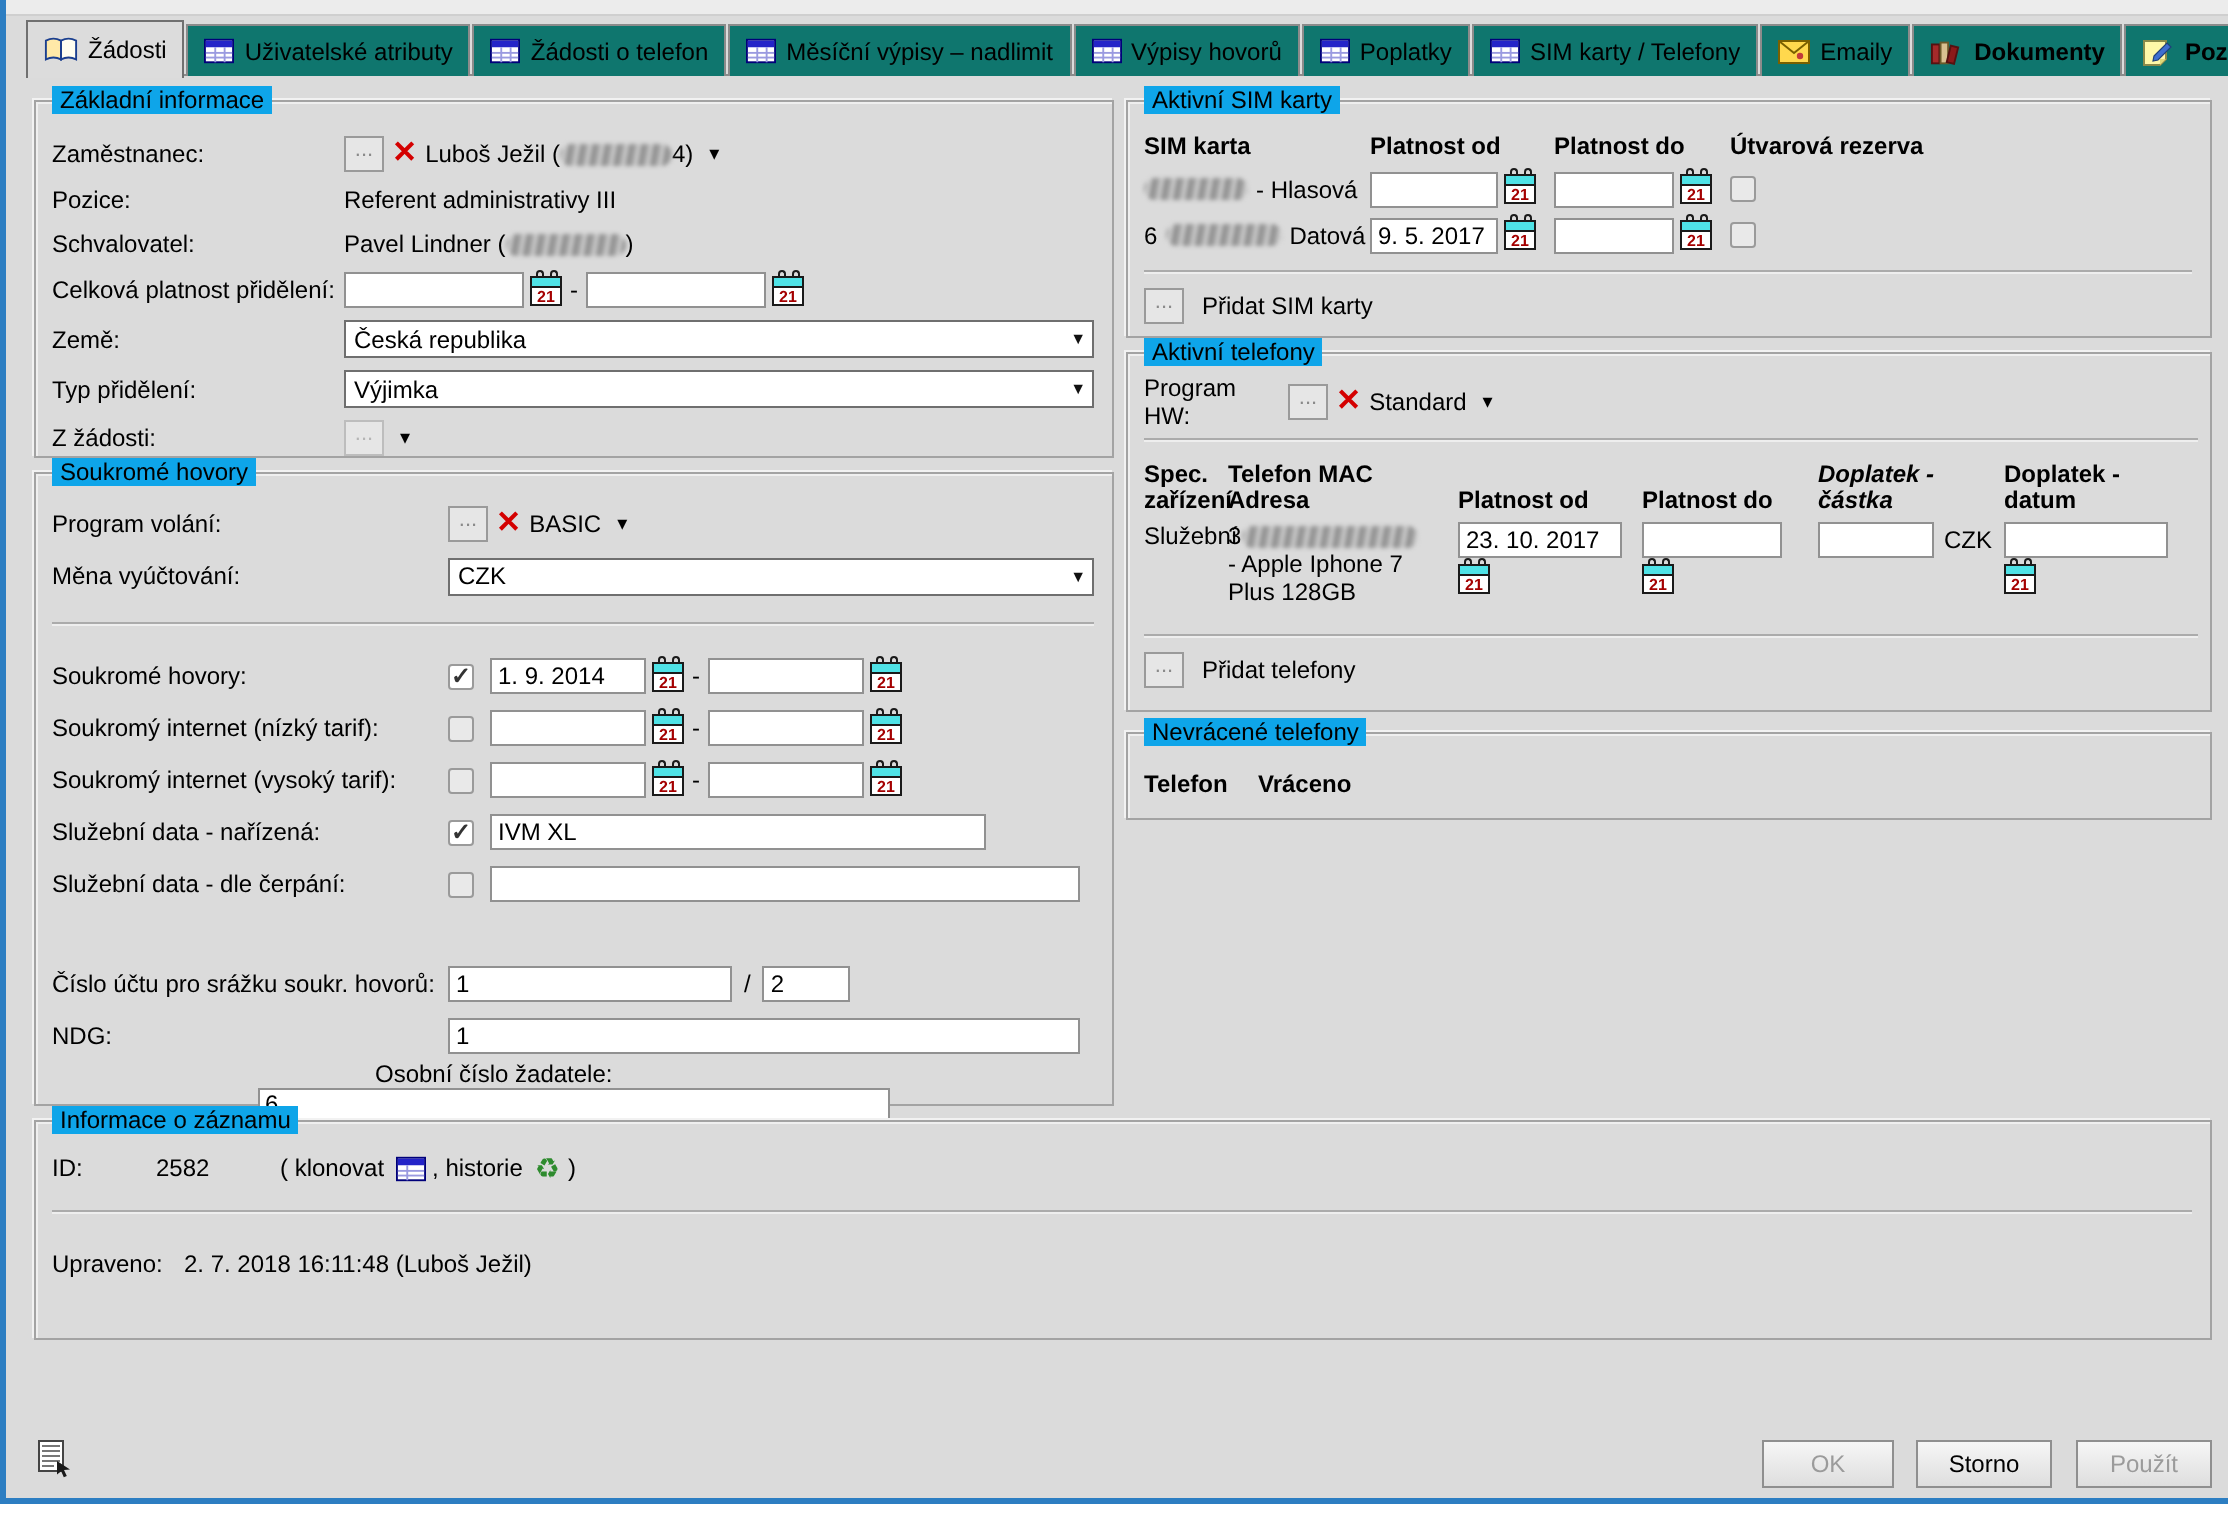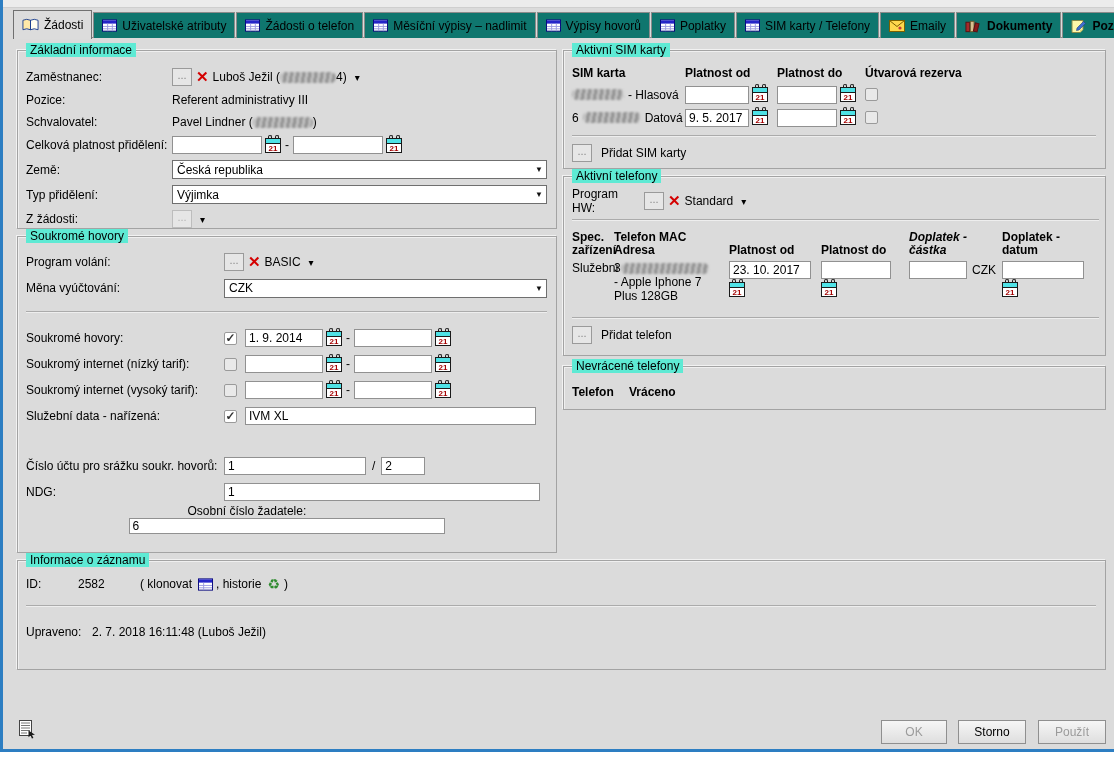--- a/index.html
+++ b/index.html
@@ -15,21 +15,21 @@
   .tab { display:flex; align-items:center; gap:5px; height:26px; padding:0 8px; background:#0f766e;
          border:1px solid #8b8b8b; border-bottom:none; margin-right:1px; white-space:nowrap; cursor:default; }
   .tab.active { height:29px; margin-bottom:-1px; background:#dcdcdc; border-color:#707070; z-index:4; }
   .tab.bold { font-weight:bold; }
   .tabline { position:absolute; left:10px; top:37px; width:1096px; border-top:1px solid #8b8b8b; z-index:2; }
   .tabicon { display:inline-block; line-height:0; }
 
   
   .group { position:absolute; border:1px solid #a3a3a3; box-shadow:1px 1px 0 #efefef inset, -1px -1px 0 #f2f2f2;
            background:#dbdbdb; }
-  .legend { position:absolute; top:-8px; left:8px; background:#5eead4; padding:0 4px; line-height:14px; }
+  .legend { position:absolute; top:-8px; left:8px; background:#0ea5e9; padding:0 4px; line-height:14px; }
 
   .frow { display:flex; align-items:center; }
   .lbl { flex:none; }
   .w146 { width:146px; } .w198 { width:198px; }
   .hr { border-top:1px solid #ababab; border-bottom:1px solid #eeeeee; height:0; }
 
   
   .input { background:#fff; border:1px solid #919191; height:18px; padding:0 3px;
            font-family:"Liberation Sans",sans-serif; font-size:12px; color:#000; }
   .select { position:relative; background:#fff; border:1px solid #6f6f6f; height:19px;
@@ -325,23 +325,28 @@
             <i class="r1"></i>
             <i class="r2"></i>
           </span>
   </div>
 
   <div class="frow" style="height:26px;">
     <span class="lbl w198">Služební data - nařízená:</span>
     <span class="cb">
             <b class="ck">✓</b>
           </span>
-    <input class="input" style="width: 291px; margin-left: 8px;" value="IVM XL">
-  </div>
-
+    <input class="input" style="width: 248px; margin-left: 8px;" value="IVM XL">
+  </div>
+
+  <div class="frow" style="height:26px;">
+    <span class="lbl w198">Služební data - dle čerpání:</span>
+    <span class="cb off"></span>
+    <input class="input" style="width: 295px; margin-left: 8px;" value="">
+  </div>
 
   <div class="frow" style="height:26px; margin-top:24px;">
     <span class="lbl w198">Číslo účtu pro srážku soukr. hovorů:</span>
     <input class="input" style="width: 142px;" value="1">
     <span style="margin:0 6px;">/</span>
     <input class="input" style="width: 44px;" value="2">
   </div>
 
   <div class="frow" style="height:25px;">
     <span class="lbl w198">NDG:</span>
@@ -461,21 +466,21 @@
     <span style="width:88px;">
       <input class="input" style="width: 82px;" value=""><br>
       <span class="cal" style="margin:3px 0 0 0;"><i class="r1"></i><i class="r2"></i></span>
     </span>
   </div>
 
   <div class="hr" style="margin:4px 0 6px 0;"></div>
 
   <div class="frow" style="height:20px; gap:9px;">
     <span class="btn-ell">...</span>
-    <span>Přidat telefon</span>
+    <span>Přidat telefony</span>
   </div>
 </div>
 
 <div class="group" style="left:560px; top:366px; width:543px; height:44px; padding:16px 9px 0 8px;">
   <span class="legend">Nevrácené telefony</span>
   <div class="frow bold" style="height:18px;">
     <span style="width:57px;">Telefon</span>
     <span>Vráceno</span>
   </div>
 </div>

